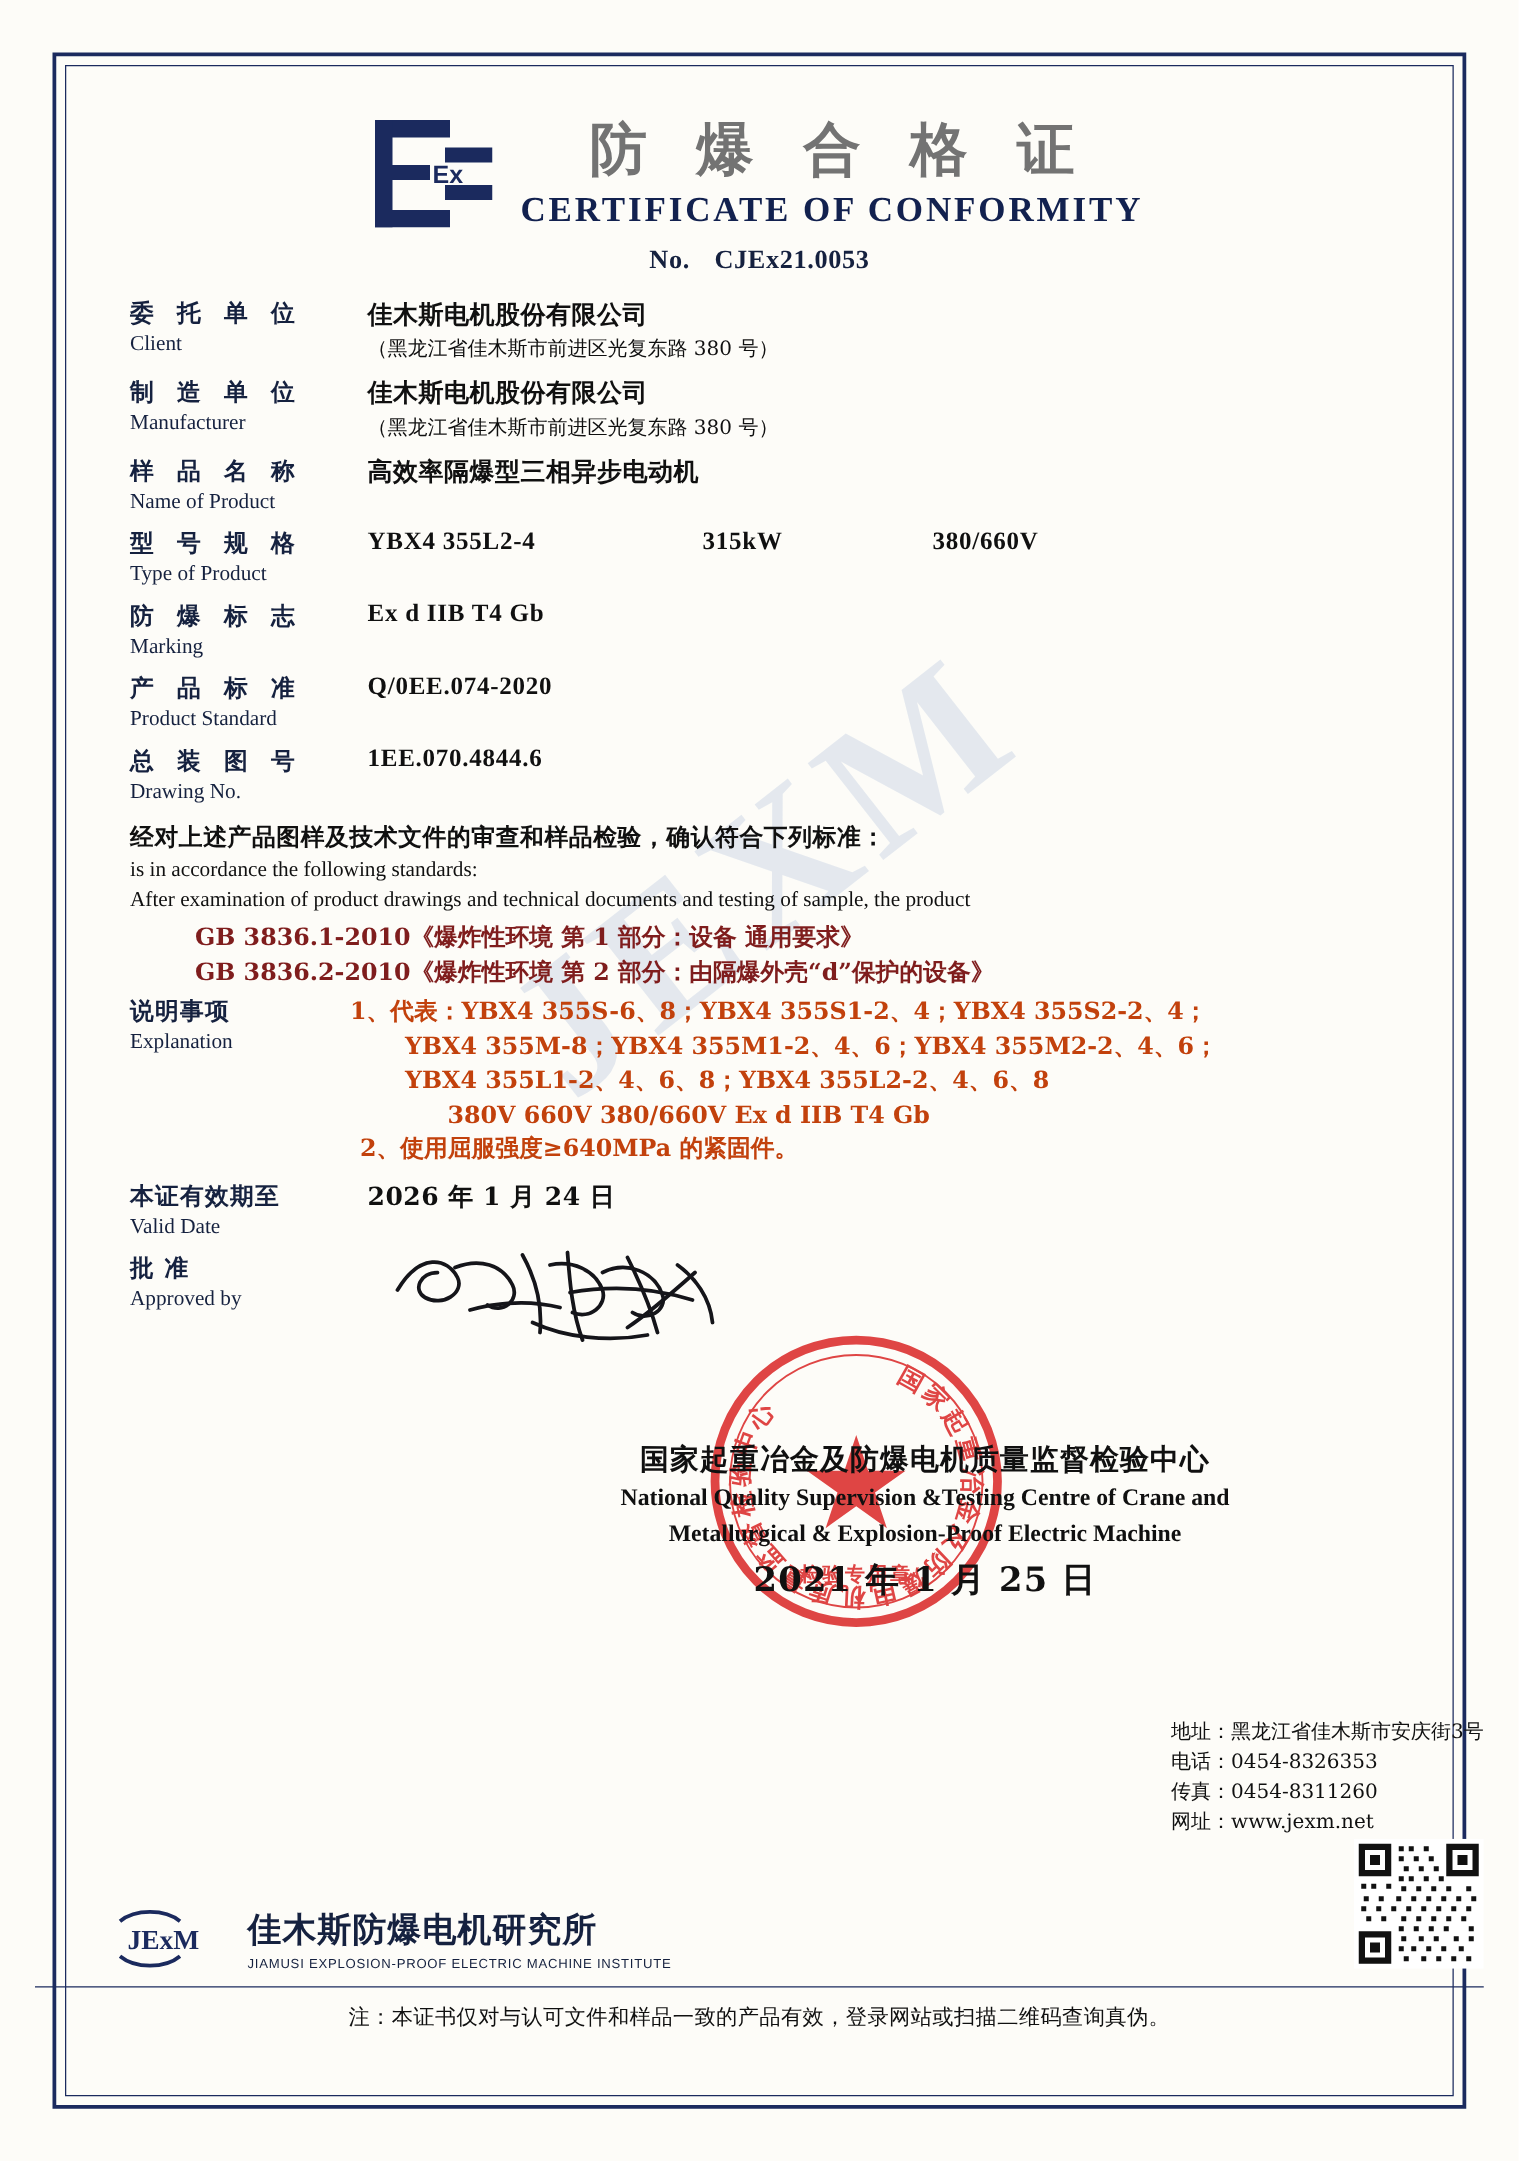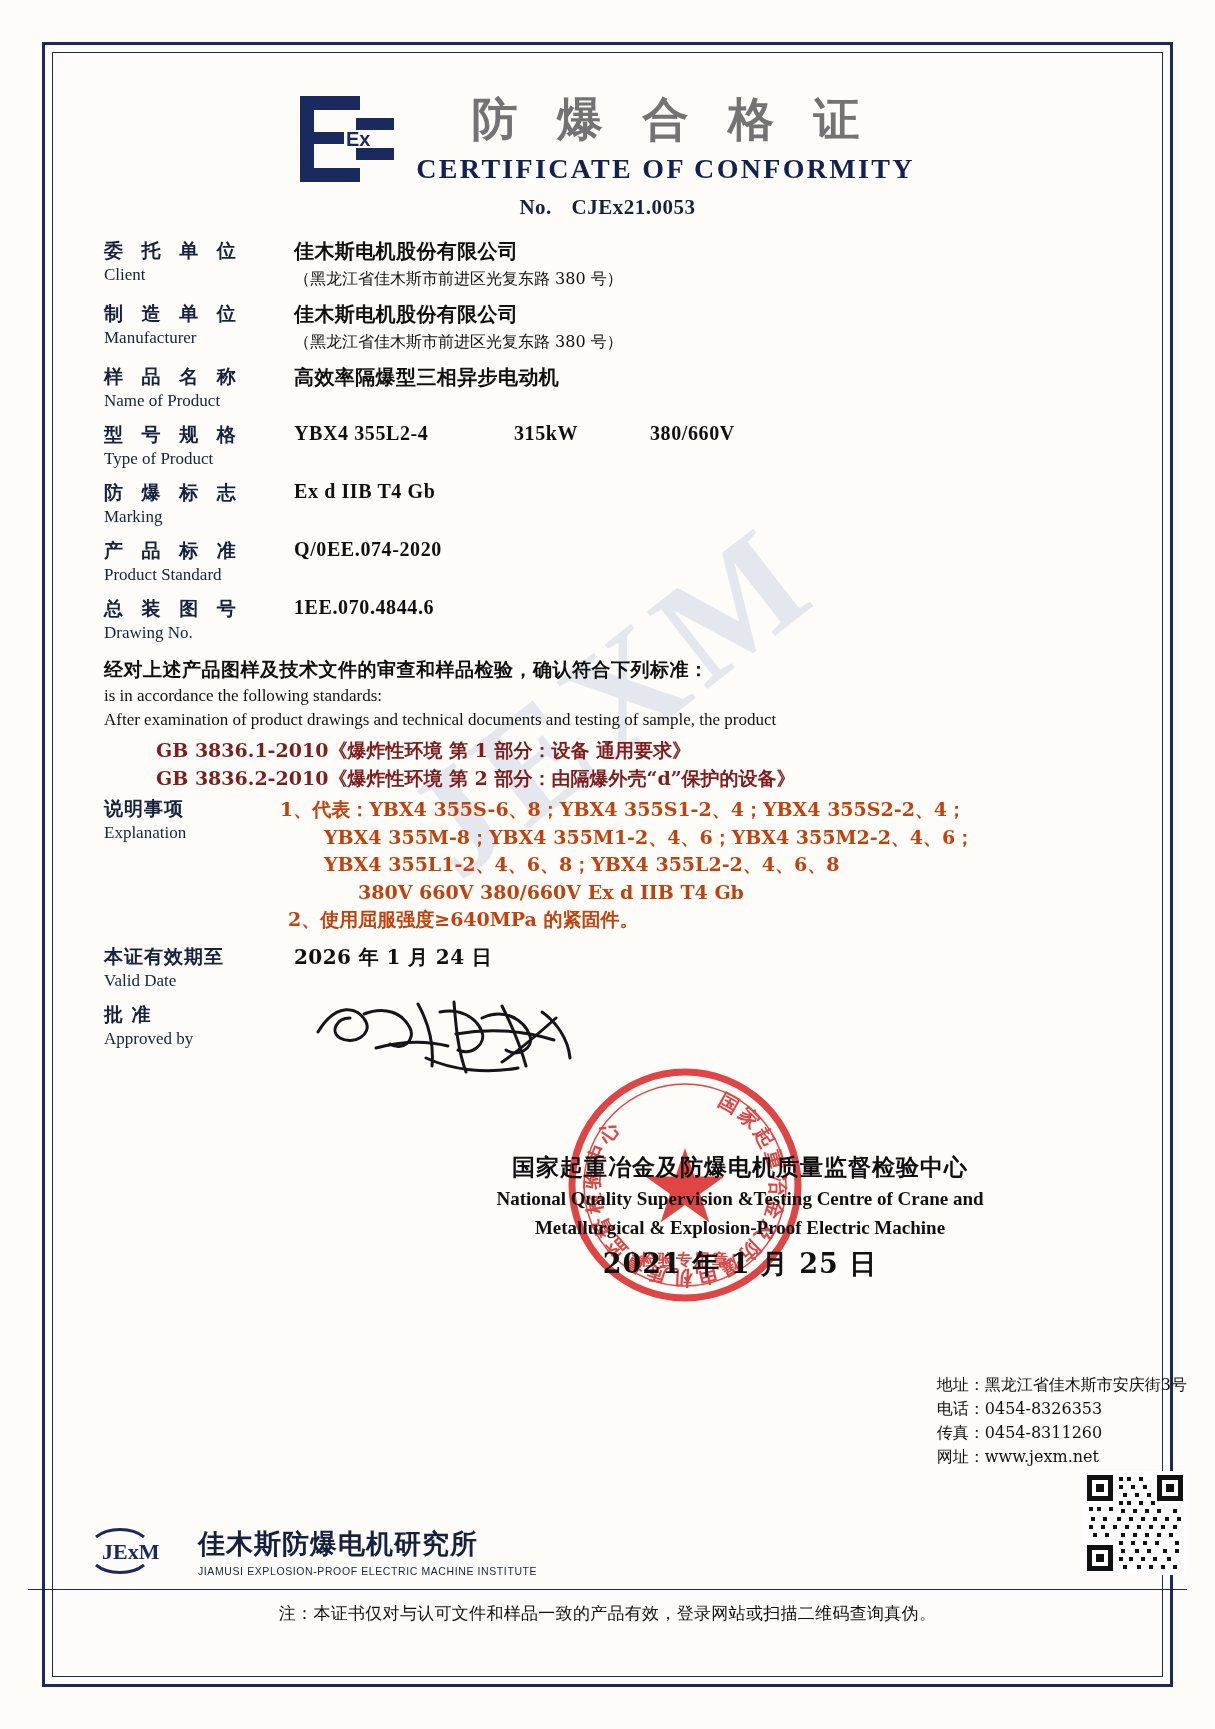--- a/index.html
+++ b/index.html
@@ -123,21 +123,21 @@
     flex: 1 1 auto;
     padding-left: 28px;
   }
   .val-main {
     font-size: 20px;
     font-weight: bold;
     color: #101010;
     font-family: "DejaVu Serif", serif;
     letter-spacing: 0.4px;
   }
-  .val-main.latin { font-family: "Liberation Serif", serif; letter-spacing: 0.6px; }
+  .val-main.latin { font-family: "Liberation Serif", serif; letter-spacing: 0.6px; gap: 48px; }
   .val-sub {
     font-size: 16px;
     color: #101010;
     margin-top: 4px;
     font-family: "DejaVu Serif", serif;
   }
   .type-line {
     display: flex;
     gap: 0;
   }

